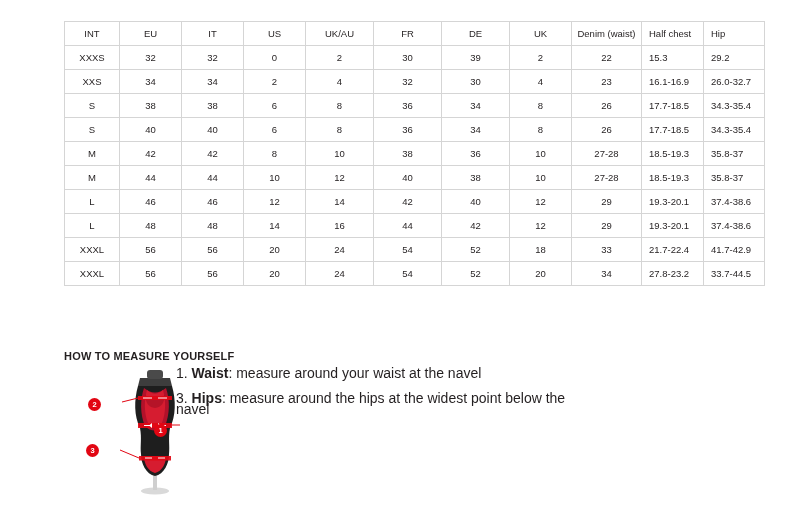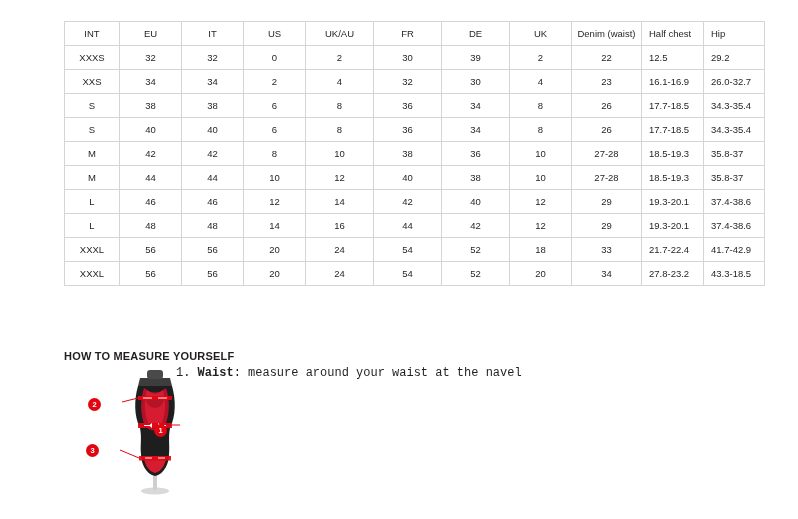--- a/index.html
+++ b/index.html
@@ -87,24 +87,23 @@
     height: 130px;
   }
   .instructions {
     position: absolute;
     left: 176px;
     top: 368px;
     width: 420px;
   }
   .instructions p {
     margin: 0 0 14px 0;
-    font-size: 12px;
+    font-size: 14px;
     line-height: 11px;
     color: #231f20;
-    font-family: Liberation Mono, monospace;
   }
   .instructions b {
     font-weight: bold;
   }
   .bullet {
     position: absolute;
     width: 13px;
     height: 13px;
     border-radius: 50%;
     background: #e20613;
@@ -157,21 +156,21 @@
         <tr>
           <td>XXXS</td>
           <td>32</td>
           <td>32</td>
           <td>0</td>
           <td>2</td>
           <td>30</td>
           <td>39</td>
           <td>2</td>
           <td>22</td>
-          <td class="left">12.5</td>
+          <td class="left">15.3</td>
           <td class="left">29.2</td>
         </tr>
         <tr>
           <td>XXS</td>
           <td>34</td>
           <td>34</td>
           <td>2</td>
           <td>4</td>
           <td>32</td>
           <td>30</td>
@@ -275,21 +274,21 @@
           <td>XXXL</td>
           <td>56</td>
           <td>56</td>
           <td>20</td>
           <td>24</td>
           <td>54</td>
           <td>52</td>
           <td>20</td>
           <td>34</td>
           <td class="left">27.8-23.2</td>
-          <td class="left">43.3-18.5</td>
+          <td class="left">33.7-44.5</td>
         </tr>
       </tbody>
     </table>
   </div>
 
   <div class="measure-title">HOW TO MEASURE YOURSELF</div>
 
   <div class="figure">
     <svg width="110" height="130" viewBox="0 0 110 130" xmlns="http://www.w3.org/2000/svg">
 
@@ -328,15 +327,16 @@
       <line x1="39" y1="92" x2="20" y2="84" stroke="#e20613" stroke-width="1"></line>
     </svg>
   </div>
 
   <div class="bullet b1">1</div>
   <div class="bullet b2">2</div>
   <div class="bullet b3">3</div>
 
   <div class="instructions">
     <p><span>1. </span><b>Waist</b><span>: measure around your waist at the navel</span></p>
+    <p><span>3. </span><b>Hips</b><span>: measure around the hips at the widest point below the navel</span></p>
   </div>
 
 </div>
 
 </body></html>

